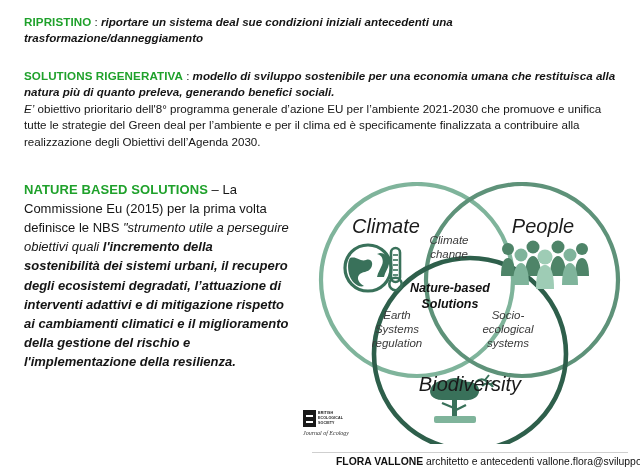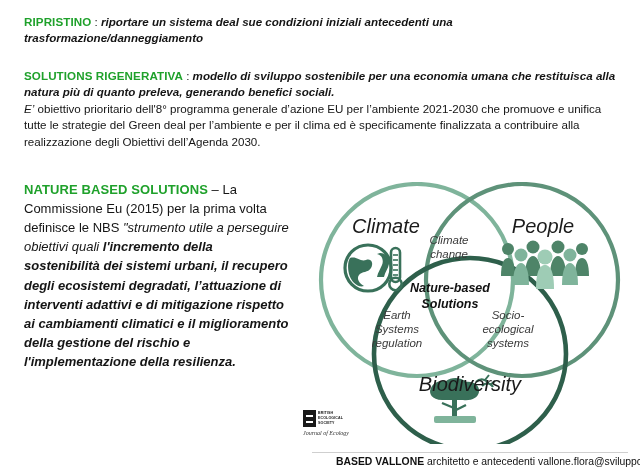--- a/index.html
+++ b/index.html
@@ -246,16 +246,16 @@
         <div>BRITISH</div>
         <div>ECOLOGICAL</div>
         <div>SOCIETY</div>
       </div>
     </div>
     <div class="logo-journal">Journal of Ecology</div>
   </div>
 
   <div class="footer-rule"></div>
   <div class="footer-text">
-    <span class="fname">BASED VALLONE</span><span> architetto e antecedenti </span><span>vallone.flora@sviluppo.it</span>
+    <span class="fname">FLORA VALLONE</span><span> architetto e antecedenti </span><span>vallone.flora@sviluppo.it</span>
   </div>
 
 </div>
 
 </body></html>

